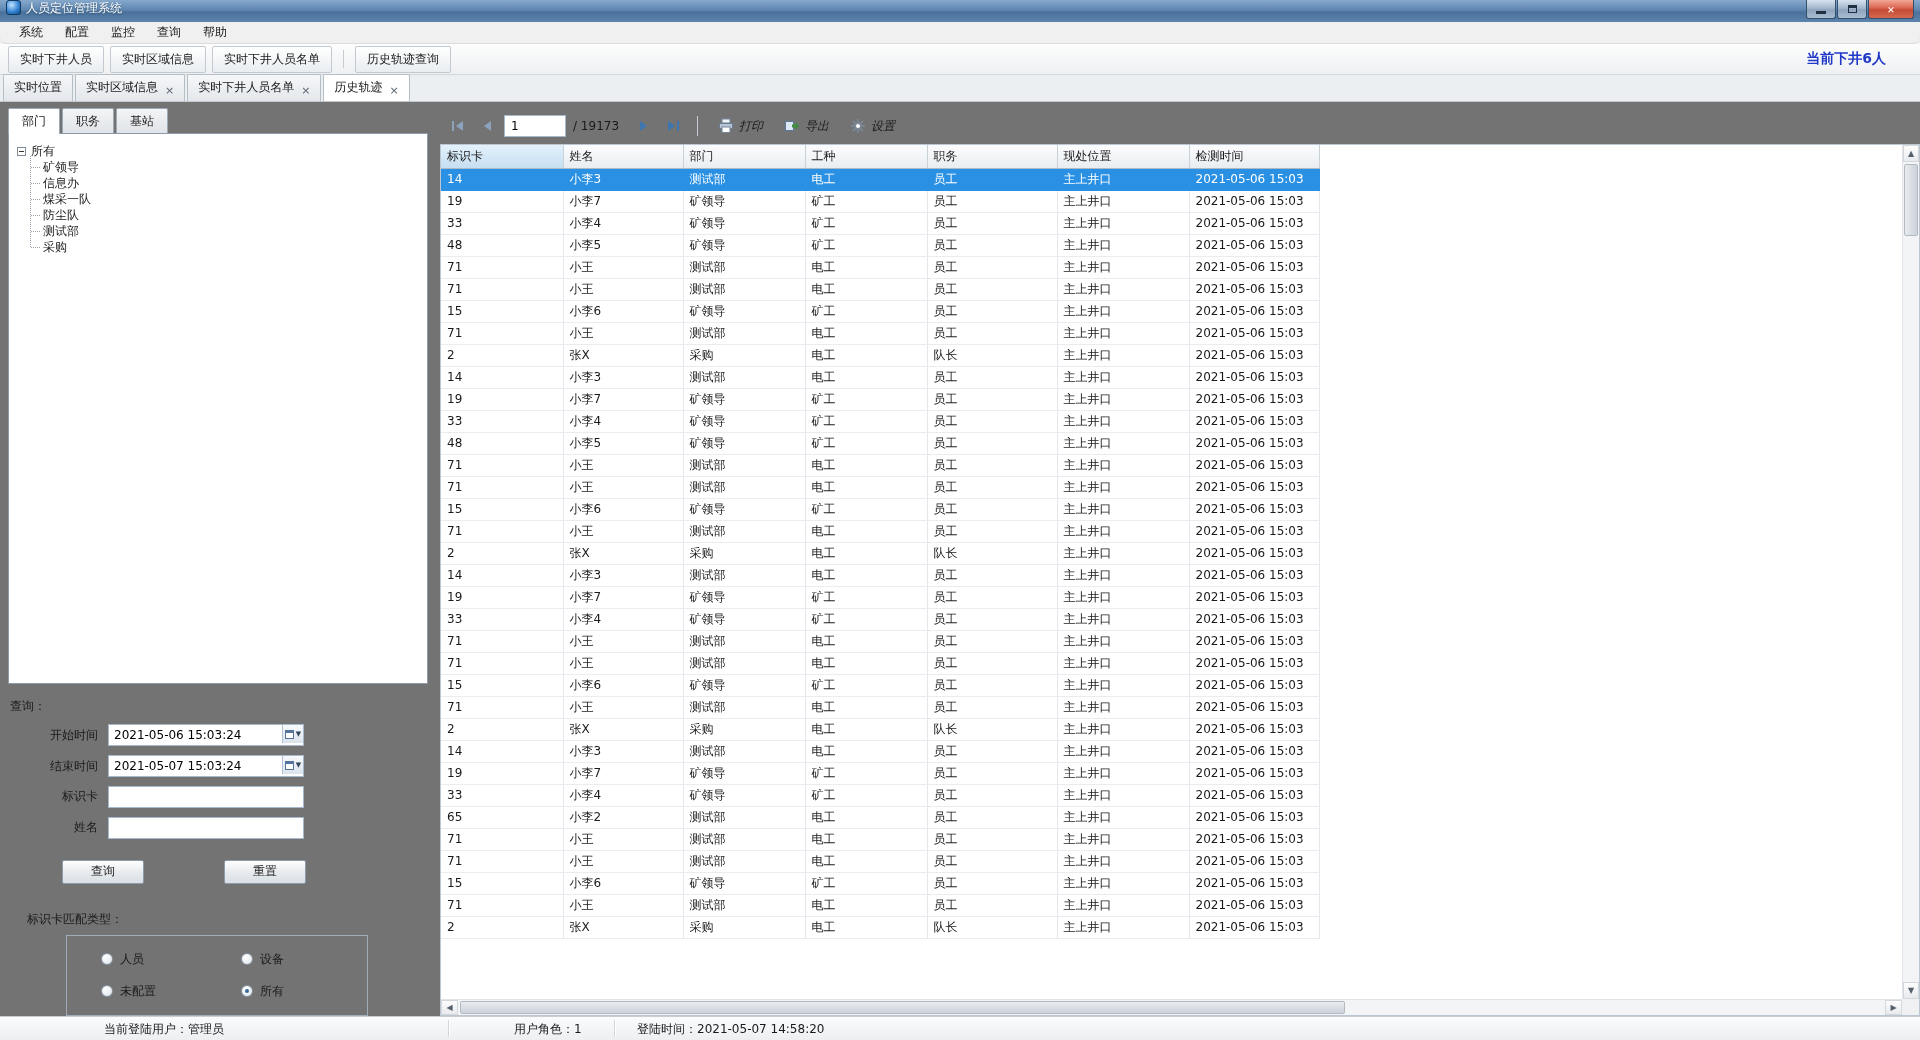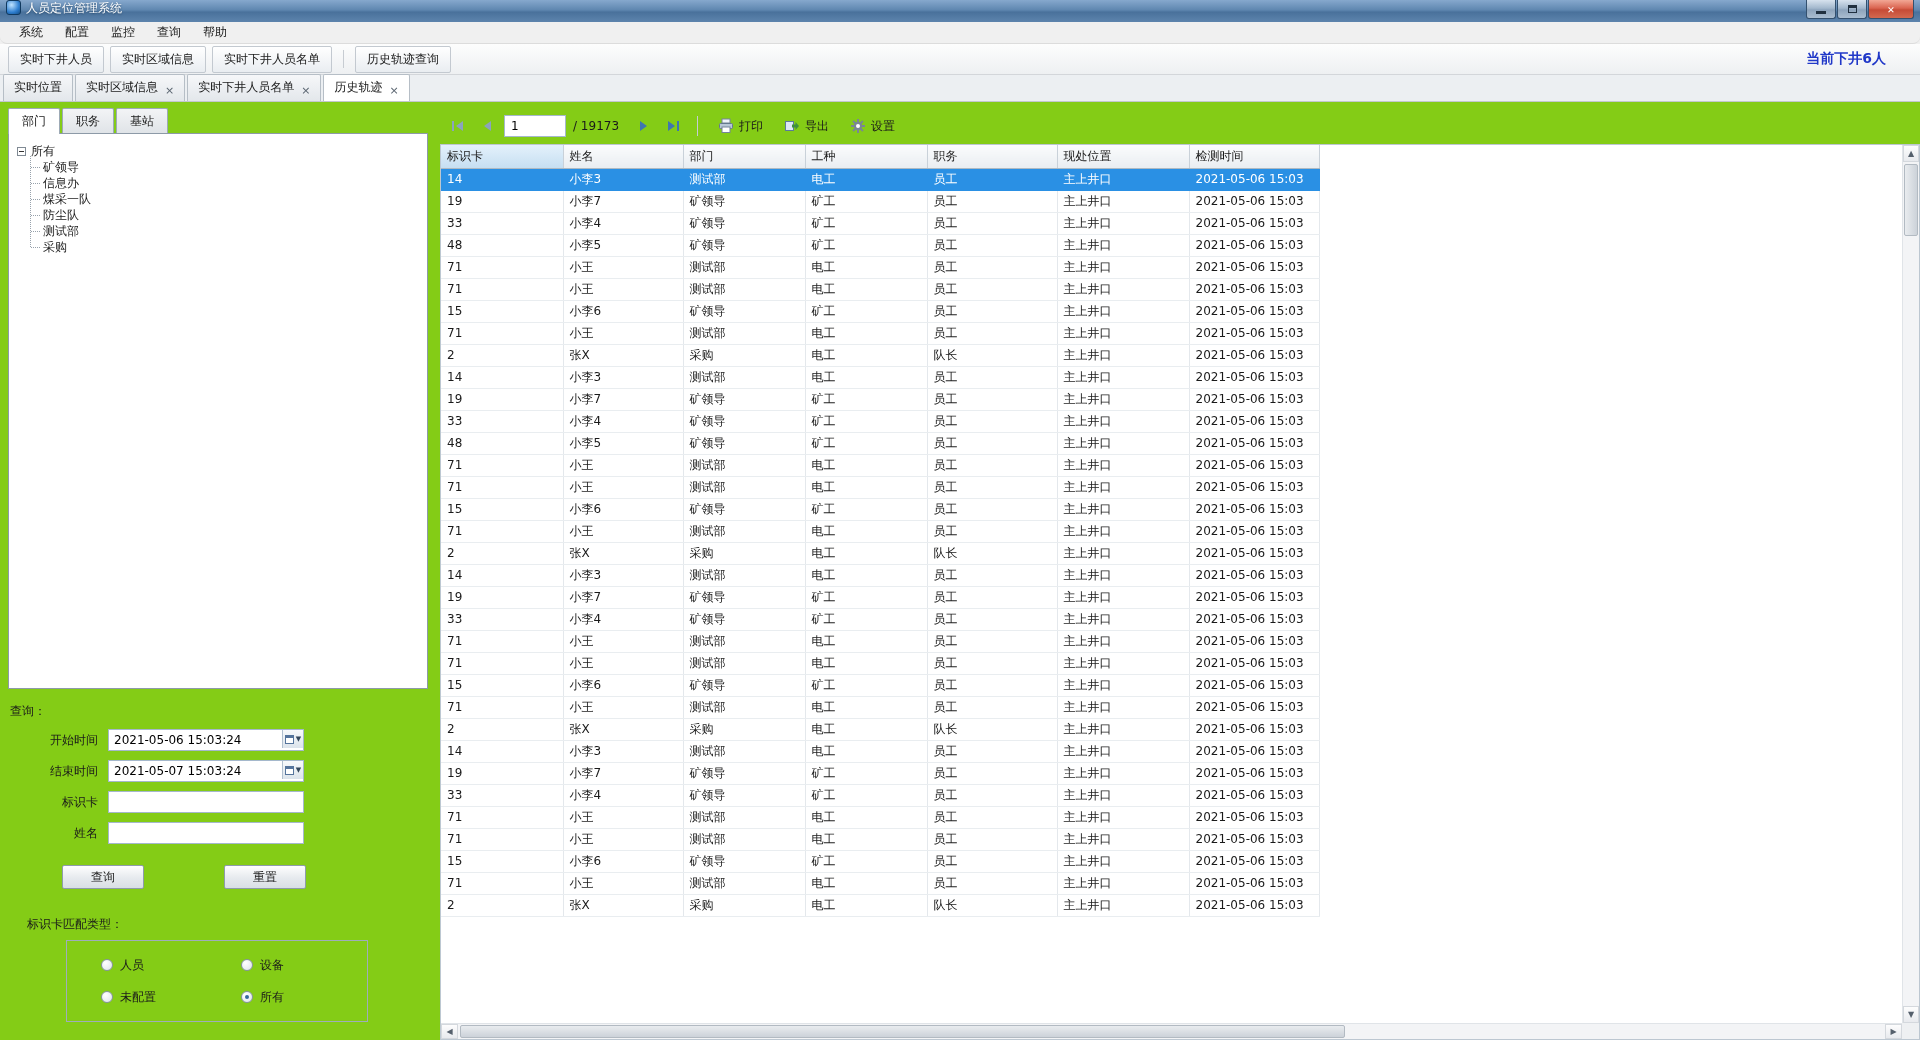--- a/index.html
+++ b/index.html
@@ -45,21 +45,21 @@
   
   .tabbar { height:27px; flex:none; background:#eceff2; border-bottom:1px solid #c2c8ce;
     display:flex; align-items:flex-end; padding:3px 3px 0; gap:2px; }
   .tab { display:flex; align-items:flex-end; gap:7px; padding:4px 10px 5px; font-size:12px;
     border:1px solid #b6bec6; border-bottom:none; border-radius:2px 2px 0 0;
     background:linear-gradient(#f6f7f9,#e3e7eb); }
   .tab.active { background:#ffffff; }
   .tab-close { color:#5a6570; font-size:11px; line-height:1; }
 
   
-  .main { flex:1; display:flex; min-height:0; background:#84cc16; }
+  .main { flex:1; display:flex; min-height:0; background:#737373; }
 
   
   .left-panel { width:434px; flex:none; padding:6px 6px 0 8px; display:flex; flex-direction:column; }
   .left-tabs { display:flex; }
   .ltab { padding:4px 13px; margin-right:2px; border:1px solid #9daab6; border-bottom:none;
     border-radius:2px 2px 0 0; background:linear-gradient(#f3f4f6,#dfe3e7); }
   .ltab.active { background:#ffffff; position:relative; z-index:2; }
   .tree-box { height:556px; border:1px solid #8d9aa7; background:#fff; padding:9px 8px; overflow:hidden; margin-top:-1px; }
   .tree-root { display:flex; align-items:center; height:16px; gap:5px; }
   .expander { width:9px; height:9px; border:1px solid #808a94; background:#fff; position:relative; flex:none; }
@@ -100,21 +100,21 @@
 
   
   .right-panel { flex:1; min-width:0; display:flex; flex-direction:column; padding:6px 0 0 6px; }
   .pager { height:36px; flex:none; display:flex; align-items:center; gap:5px; padding-left:6px; }
   .nav-btn { width:24px; height:22px; display:flex; align-items:center; justify-content:center; }
   .page-input-wrap { width:62px; height:22px; }
   .page-input-wrap input { width:100%; height:100%; border:1px solid #a5b8cc; padding:0 6px;
     font:12px "DejaVu Sans","Liberation Sans",sans-serif; }
   .page-total { margin:0 8px 0 2px; }
   .pager-sep { width:1px; height:20px; background:#c5ccd4; margin:0 7px; }
-  .action-btn { display:flex; align-items:center; gap:5px; height:24px; padding:2px 8px; border-radius:2px; }
+  .action-btn { display:flex; align-items:center; gap:5px; height:24px; padding:2px 8px; border-radius:2px;font-style:italic; }
 
   .table-wrap { position:relative; flex:1; min-height:0; background:#fff; border:1px solid #bcc7d1; overflow:hidden; }
   table.grid { border-collapse:collapse; table-layout:fixed; width:878px; }
   .grid th { height:23px; font-weight:normal; text-align:left; padding:0 6px; font-size:12px;
     background:linear-gradient(#fbfcfd,#e9edf1); border-right:1px solid #c9d1d9; border-bottom:1px solid #aeb9c2;
     overflow:hidden; white-space:nowrap; }
   .grid th.sorted { background:linear-gradient(#e4f1fb,#c6dff2); }
   .grid td { height:22px; padding:0 6px; font-size:12px; white-space:nowrap; overflow:hidden;
     border-right:1px solid #e4e8ec; border-bottom:1px solid #e9edf0; }
   .grid tr.selected td { background:#2a90e4; color:#fff; border-right-color:#2a90e4; border-bottom-color:#2a90e4; }
@@ -693,20 +693,29 @@
               <tr>
                 <td>33</td>
                 <td>小李4</td>
                 <td>矿领导</td>
                 <td>矿工</td>
                 <td>员工</td>
                 <td>主上井口</td>
                 <td>2021-05-06 15:03</td>
               </tr>
 
+              <tr>
+                <td>65</td>
+                <td>小李2</td>
+                <td>测试部</td>
+                <td>电工</td>
+                <td>员工</td>
+                <td>主上井口</td>
+                <td>2021-05-06 15:03</td>
+              </tr>
 
               <tr>
                 <td>71</td>
                 <td>小王</td>
                 <td>测试部</td>
                 <td>电工</td>
                 <td>员工</td>
                 <td>主上井口</td>
                 <td>2021-05-06 15:03</td>
               </tr>
@@ -766,14 +775,21 @@
           <div class="hs-track">
             <div class="hs-thumb"></div>
           </div>
           <div class="hs-arrow">▶</div>
         </div>
         <div class="scroll-corner"></div>
       </div>
     </div>
   </div>
 
+  <div class="statusbar">
+    <span class="sb-item sb-user">当前登陆用户：管理员</span>
+    <span class="sb-div sb-div1"></span>
+    <span class="sb-item sb-role">用户角色：1</span>
+    <span class="sb-div sb-div2"></span>
+    <span class="sb-item sb-login">登陆时间：2021-05-07 14:58:20</span>
+  </div>
 
 </div>
 
 </body></html>

